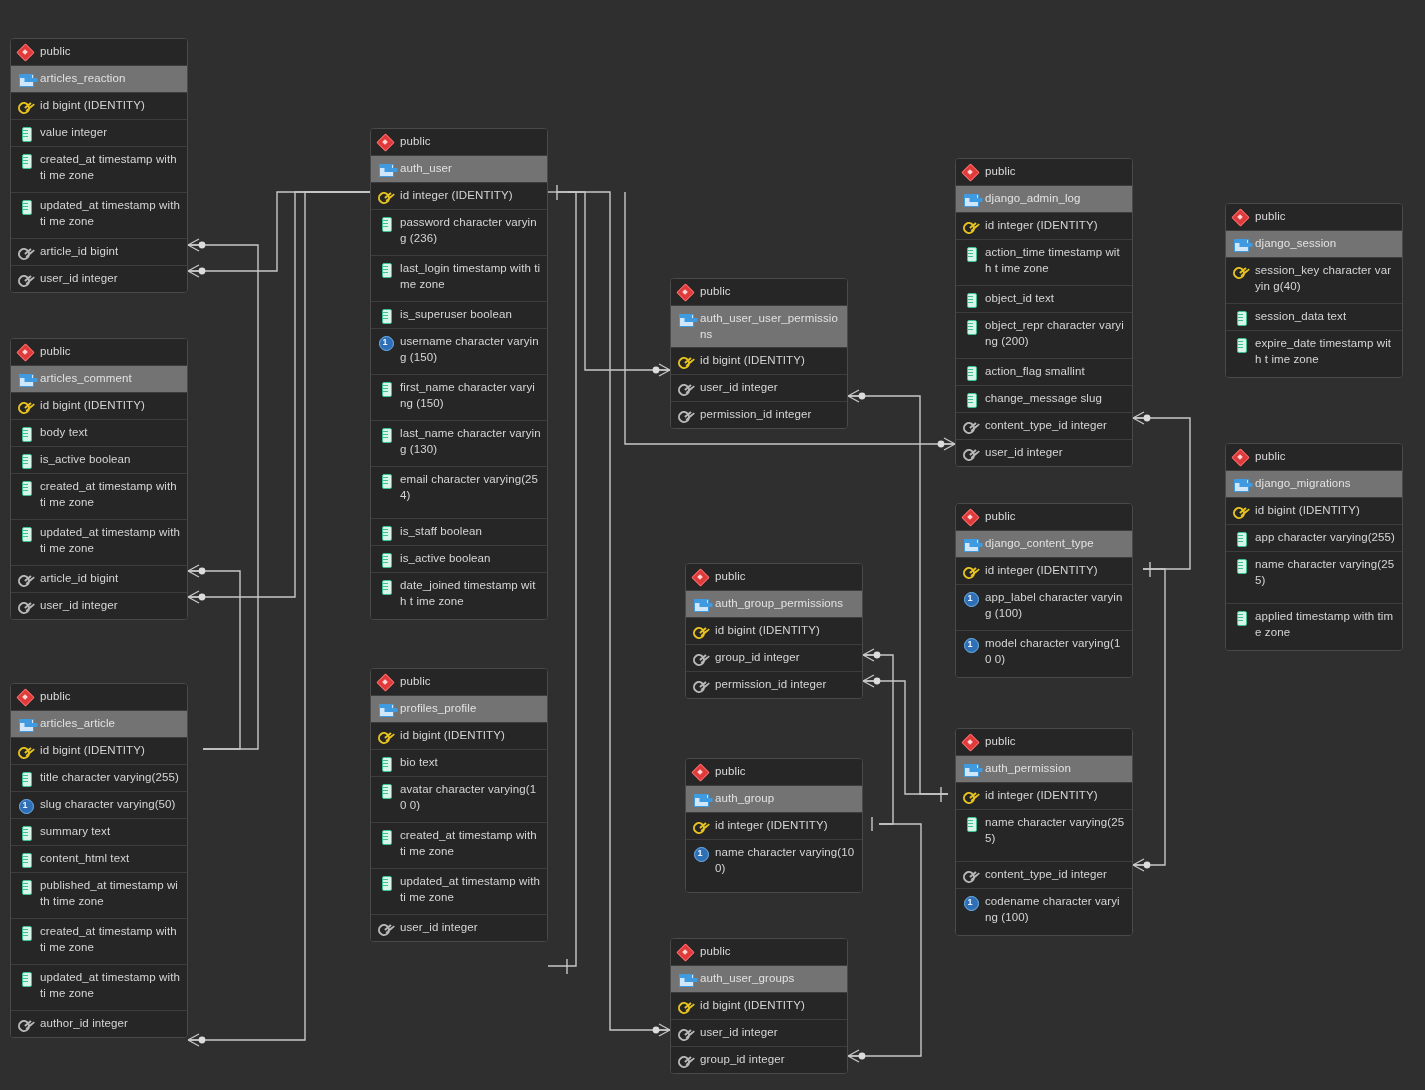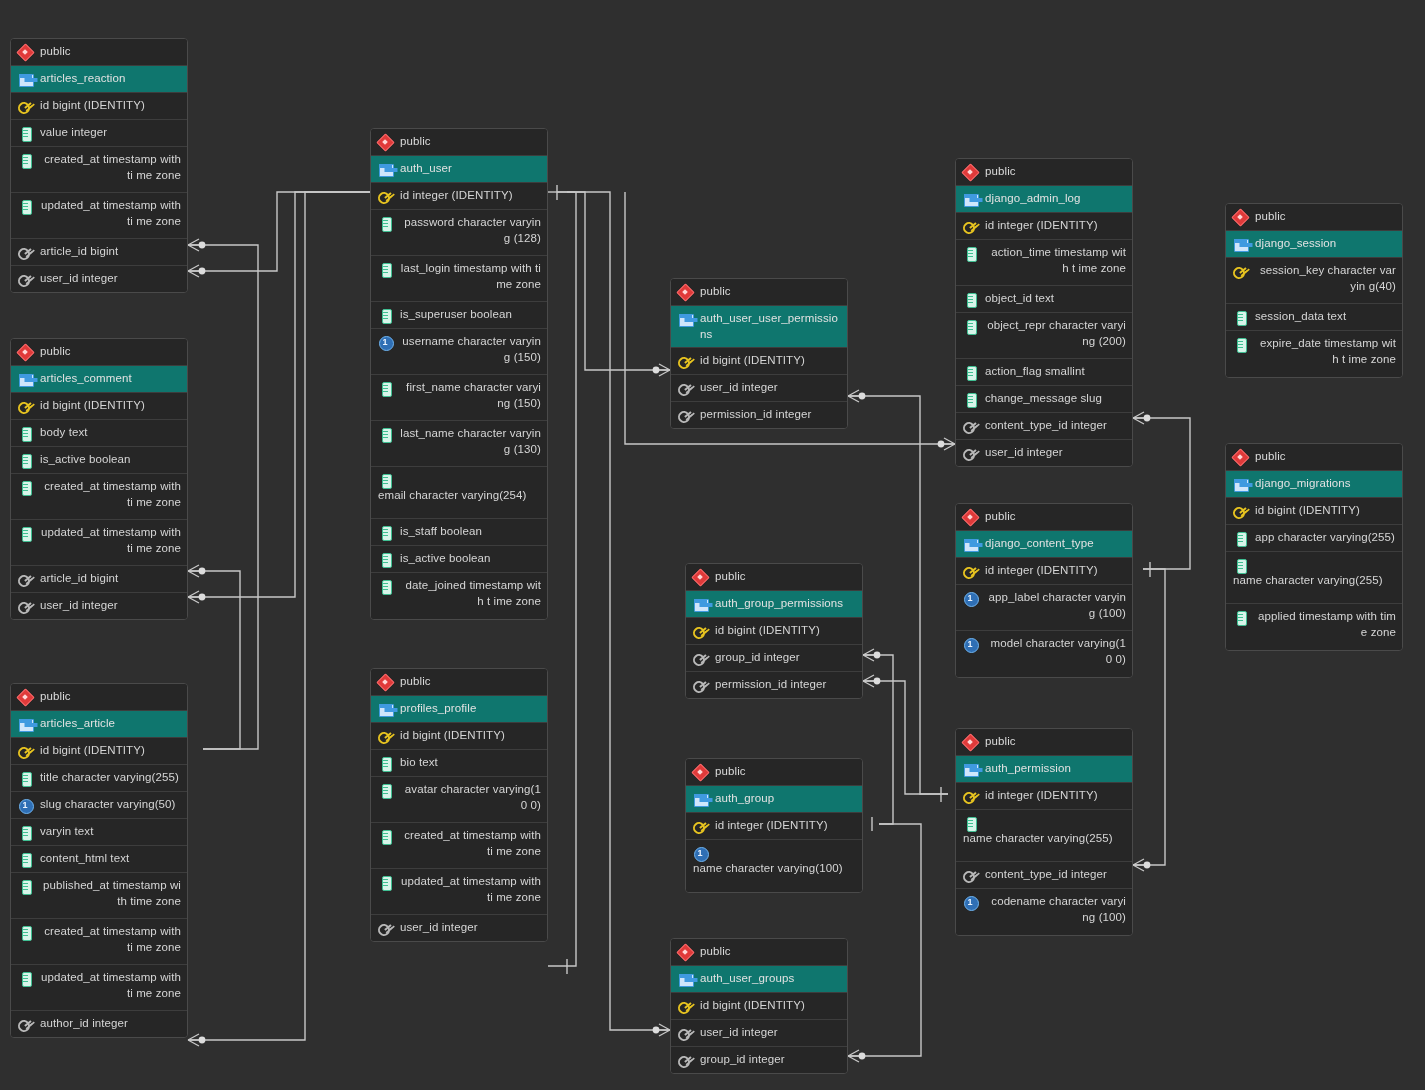--- a/index.html
+++ b/index.html
@@ -34,40 +34,40 @@
   .row {
     display: flex;
     align-items: flex-start;
     border-bottom: 1px solid #3d3d3d;
     padding: 5px 6px 5px 7px;
     min-height: 26px;
     background: #262626;
   }
   .row:last-child { border-bottom: none; }
   .row.schema { background: #262626; }
-  .row.tname  { background: #0f766e; }
+  .row.tname  { background: #737373; }
   .ico {
     flex: 0 0 15px;
     width: 15px; height: 15px;
     margin-right: 7px;
     margin-top: 1px;
     position: relative;
   }
   .lbl {
     font-size: 11.5px;
     line-height: 15.5px;
     color: #d6d6d6;
     letter-spacing: .1px;
     word-break: break-all;
     flex: 1;
   }
   .row.schema .lbl { color: #dcdcdc; }
   .row.tname .lbl  { color: #e2e2e2; }
-  .pad-lg { min-height: 46px; text-align: right; }
-  .pad-xl { min-height: 52px; flex-direction: column; }
+  .pad-lg { min-height: 46px; }
+  .pad-xl { min-height: 52px; }
 
   
   .ic-schema::before {
     content: "";
     position: absolute; left: 1px; top: 1px;
     width: 11px; height: 11px;
     background: #e03a3a;
     border: 1px solid #ff6b6b;
     transform: rotate(45deg);
     border-radius: 1px;
@@ -332,21 +332,21 @@
         <div class="row">
           <span class="ico ic-col"></span>
           <span class="lbl">title character varying(255)</span>
         </div>
         <div class="row">
           <span class="ico ic-uq"></span>
           <span class="lbl">slug character varying(50)</span>
         </div>
         <div class="row">
           <span class="ico ic-col"></span>
-          <span class="lbl">varyin text</span>
+          <span class="lbl">summary text</span>
         </div>
         <div class="row">
           <span class="ico ic-col"></span>
           <span class="lbl">content_html text</span>
         </div>
         <div class="row pad-lg">
           <span class="ico ic-col"></span>
           <span class="lbl">published_at timestamp with time zone</span>
         </div>
         <div class="row pad-lg">
@@ -370,21 +370,21 @@
         <div class="row tname">
           <span class="ico ic-table"></span>
           <span class="lbl">auth_user</span>
         </div>
         <div class="row">
           <span class="ico ic-pk"></span>
           <span class="lbl">id integer (IDENTITY)</span>
         </div>
         <div class="row pad-lg">
           <span class="ico ic-col"></span>
-          <span class="lbl">password character varying (128)</span>
+          <span class="lbl">password character varying (236)</span>
         </div>
         <div class="row pad-lg">
           <span class="ico ic-col"></span>
           <span class="lbl">last_login timestamp with ti me zone</span>
         </div>
         <div class="row">
           <span class="ico ic-col"></span>
           <span class="lbl">is_superuser boolean</span>
         </div>
         <div class="row pad-lg">

